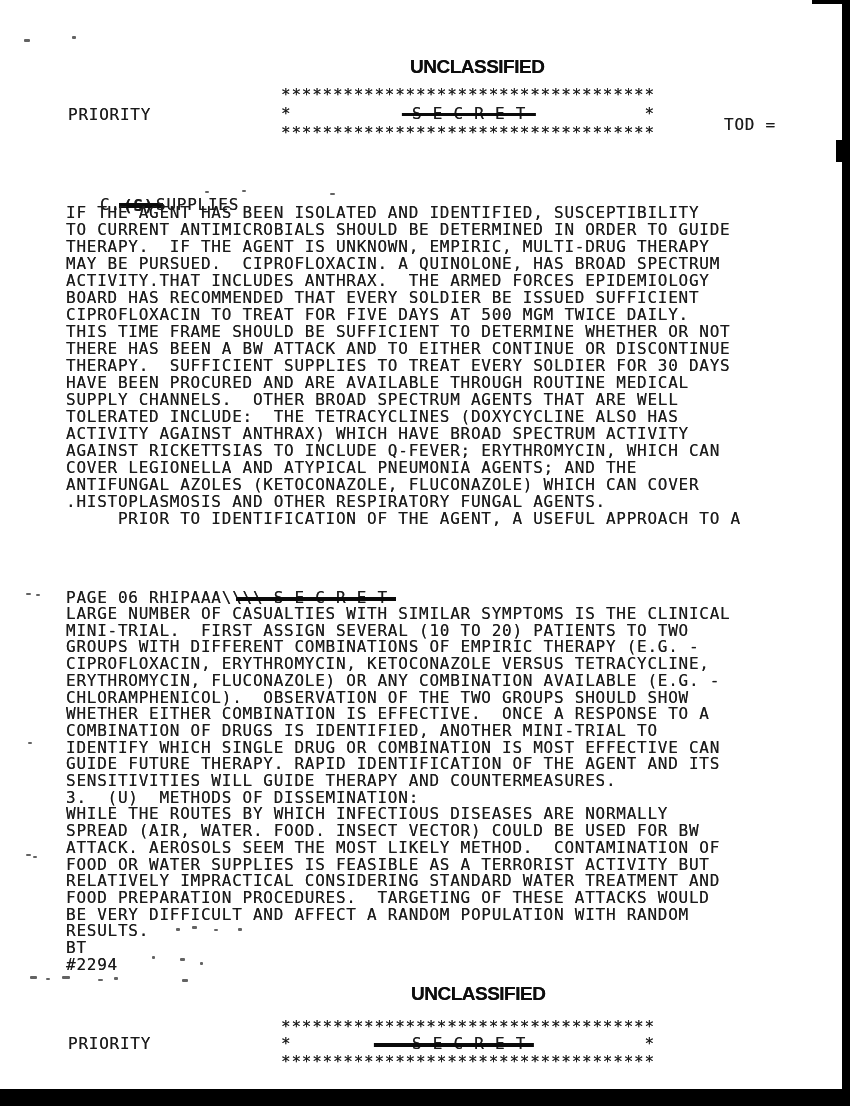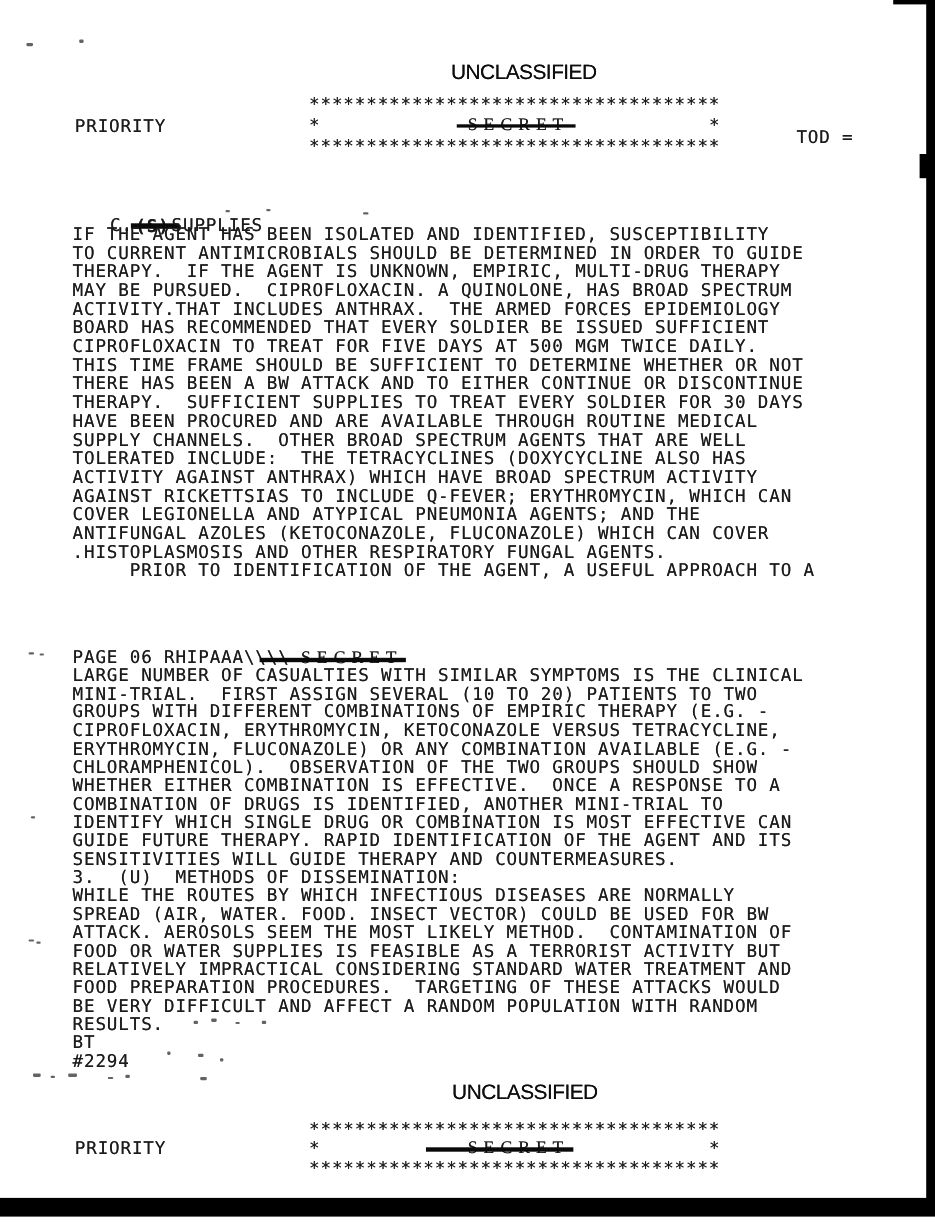--- a/index.html
+++ b/index.html
@@ -10,34 +10,34 @@
   }
   .mono{
     font-family:"DejaVu Sans Mono",monospace;
     font-size:16px;line-height:17px;letter-spacing:0.75px;
     white-space:pre;color:#1b1b1b;
     text-shadow:0 0 0.5px rgba(20,20,20,0.75);
   }
   pre.mono{margin:0;}
   .abs{position:absolute;}
   .heading{
-    font-family:"Liberation Sans",sans-serif;font-weight:normal;
+    font-family:"Liberation Sans",sans-serif;font-weight:bold;
     font-size:19px;letter-spacing:-0.5px;color:#0d0d0d;
     text-shadow:0 0 0.6px rgba(0,0,0,0.8);
   }
   .stars-box{position:absolute;width:376px;}
   .stars-row{position:absolute;left:0;width:376px;}
   .banner-mid{position:absolute;left:0;width:376px;height:18px;}
   .banner-mid .star-left{position:absolute;left:0;top:0;}
   .banner-mid .star-right{position:absolute;right:2px;top:0;}
   .banner-mid .secret{
     position:absolute;left:50%;top:0;transform:translateX(-50%);
     white-space:pre;
   }
-  .strike{position:relative;display:inline-block;font-family:Liberation Serif, serif;}
+  .strike{position:relative;display:inline-block;}
   .strike::after{
     content:"";position:absolute;top:46%;height:3px;background:#0a0a0a;
     left:-10px;right:-10px;
   }
   .strike-wide::after{left:-38px;right:-8px;height:4px;}
   .redaction{position:relative;display:inline-block;font-weight:bold;}
   .redaction::after{
     content:"";position:absolute;top:38%;height:5px;background:#0a0a0a;
     left:-4px;right:-9px;
   }

